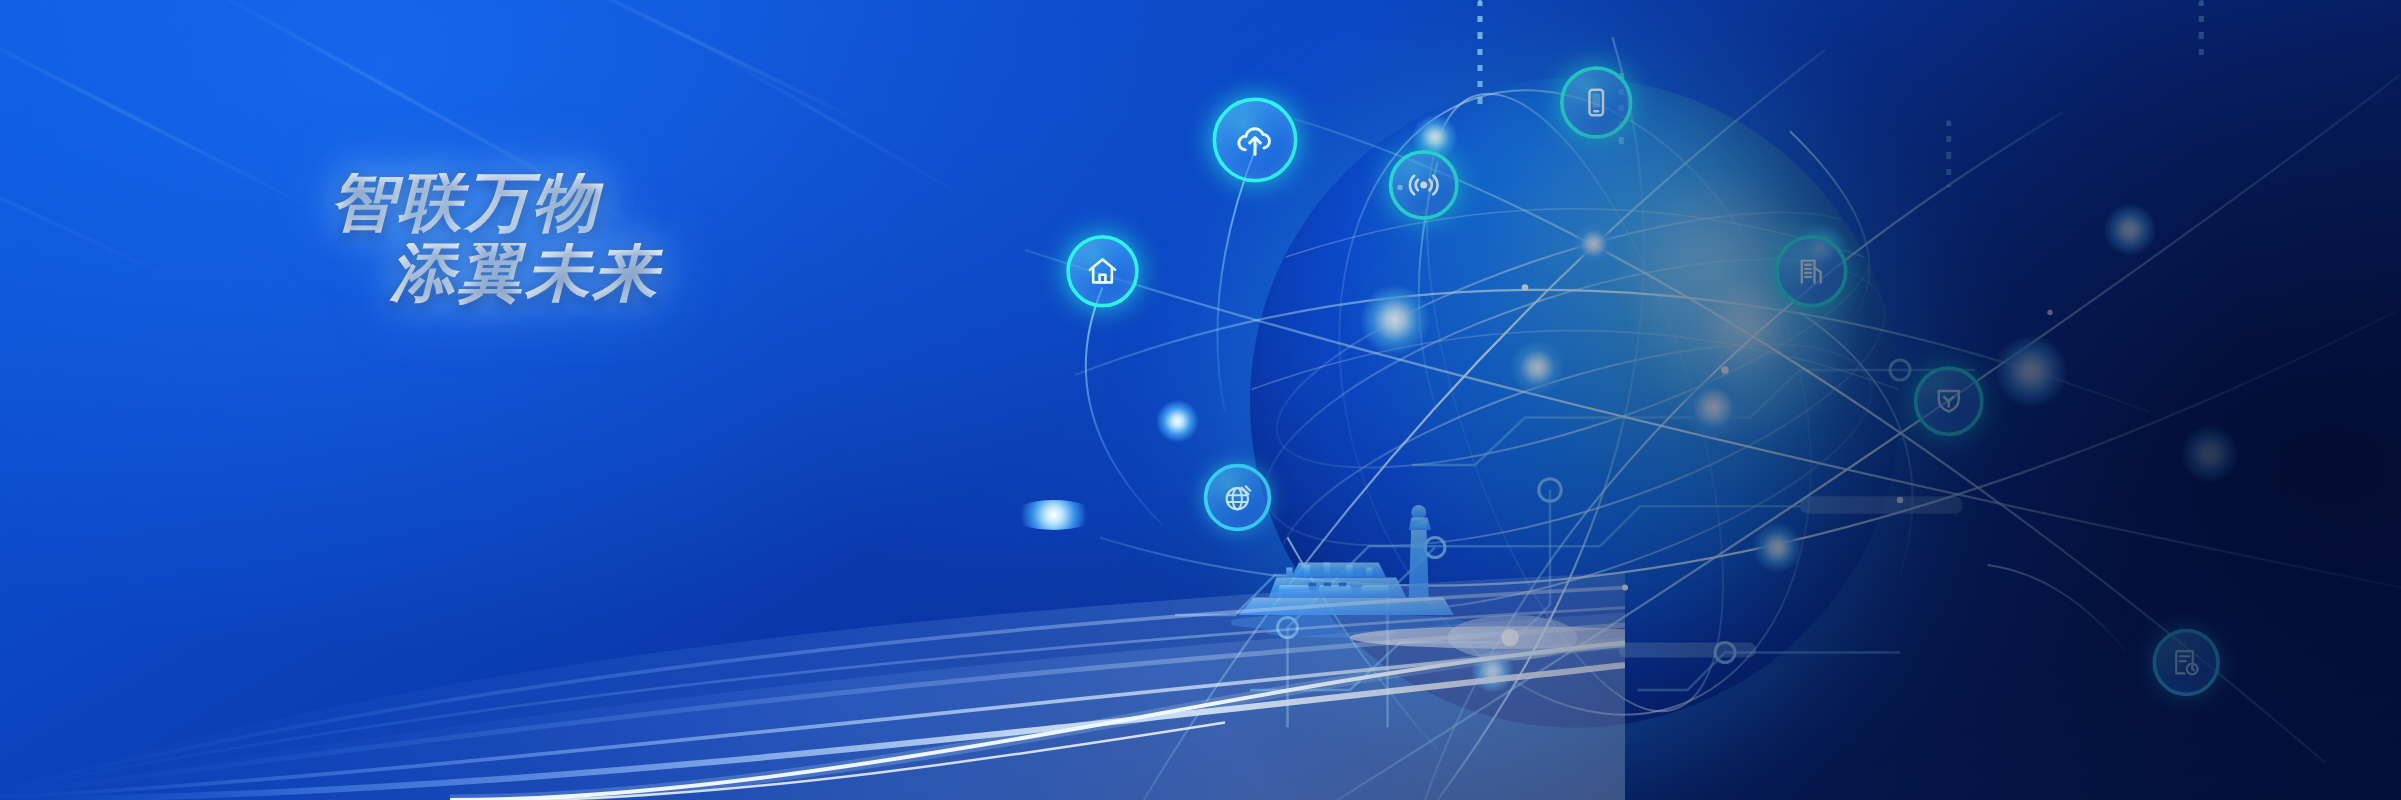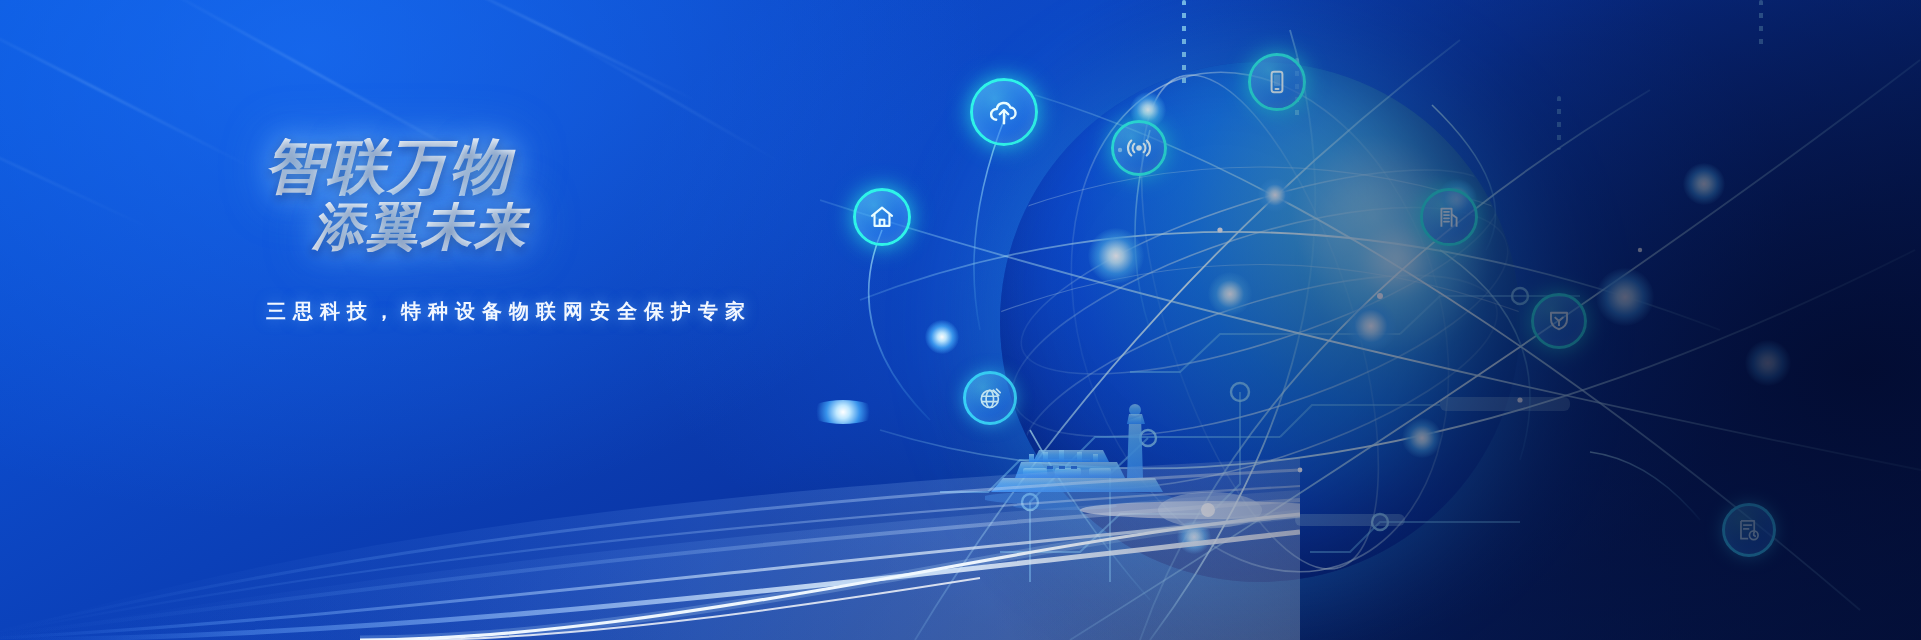--- a/index.html
+++ b/index.html
@@ -68,21 +68,21 @@
   
   .copy{position:absolute;left:250px;top:138px;width:720px;}
   .headline{
     font-family:"DejaVu Sans","Liberation Sans",sans-serif;
     font-weight:bold;font-style:italic;
     color:#ffffff;
     letter-spacing:2px;
     line-height:.96;
     text-shadow:0 0 26px rgba(120,195,255,.55), 0 3px 10px rgba(0,20,80,.5);
   }
-  .hl1{font-size:60px;padding-left:14px;
+  .hl1{font-size:52px;padding-left:14px;
     background:linear-gradient(175deg,#ffffff 0%,#ffffff 52%,#cfe4ff 66%,#ffffff 82%);
     -webkit-background-clip:text;background-clip:text;-webkit-text-fill-color:transparent;color:transparent;
     filter:drop-shadow(0 0 22px rgba(130,200,255,.55));}
   .hl2{font-size:52px;padding-left:62px;margin-top:6px;
     background:linear-gradient(175deg,#ffffff 0%,#ffffff 50%,#c9dfff 64%,#ffffff 80%);
     -webkit-background-clip:text;background-clip:text;-webkit-text-fill-color:transparent;color:transparent;
     filter:drop-shadow(0 0 22px rgba(130,200,255,.55));}
   .subline{margin-top:46px;padding-left:16px;
     font-family:"DejaVu Sans","Liberation Sans",sans-serif;
     font-size:20px;font-weight:bold;color:#f2f7ff;letter-spacing:7px;
@@ -369,16 +369,15 @@
     <circle cx="1208" cy="170" r="7" fill="#ffffff" opacity=".95"></circle>
   </svg>
 
   <div class="node" style="left:808px;top:400px;width:70px;height:24px;border-radius:50%;"></div>
 
   <div class="vignette"></div>
 
   <div class="copy">
     <div class="headline hl1">智联万物</div>
     <div class="headline hl2">添翼未来</div>
-    <div class="subline">三思科技，特种设备物联网安全保护专家</div>
   </div>
 
 </div>
 
 </body></html>

